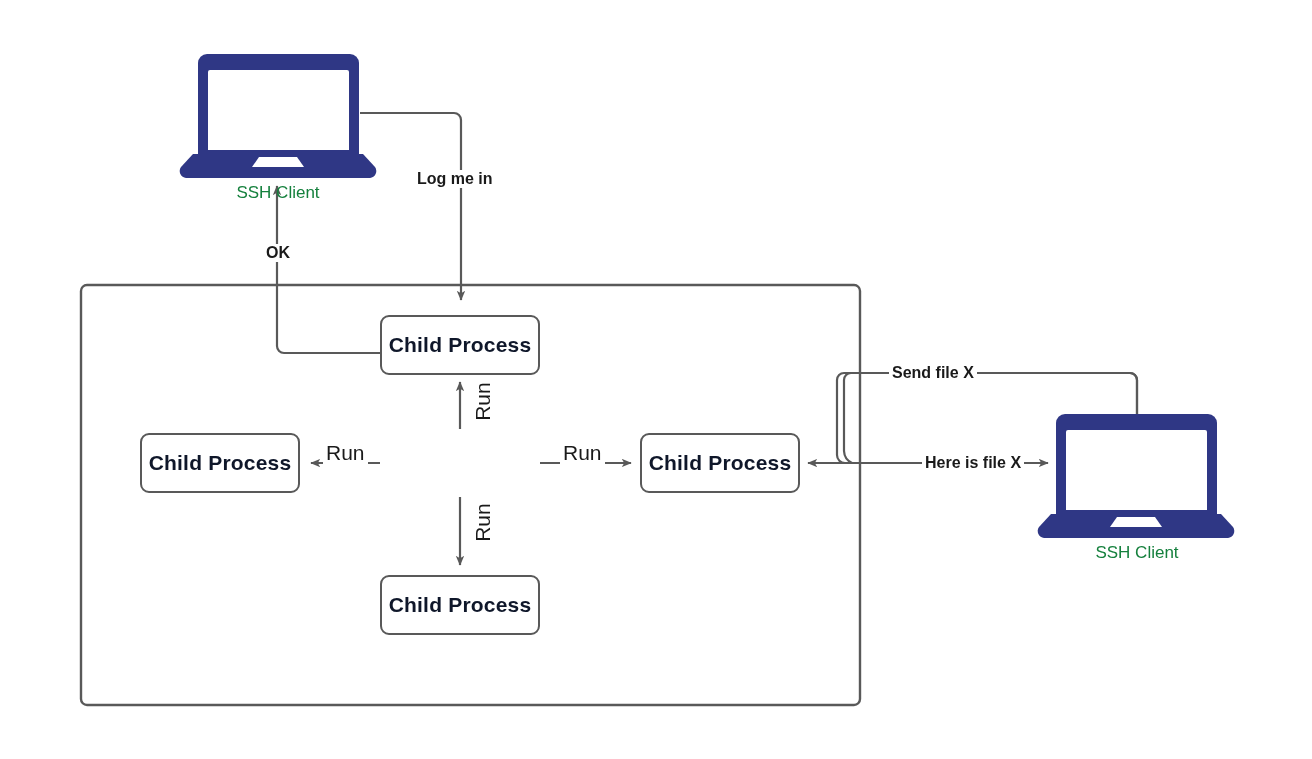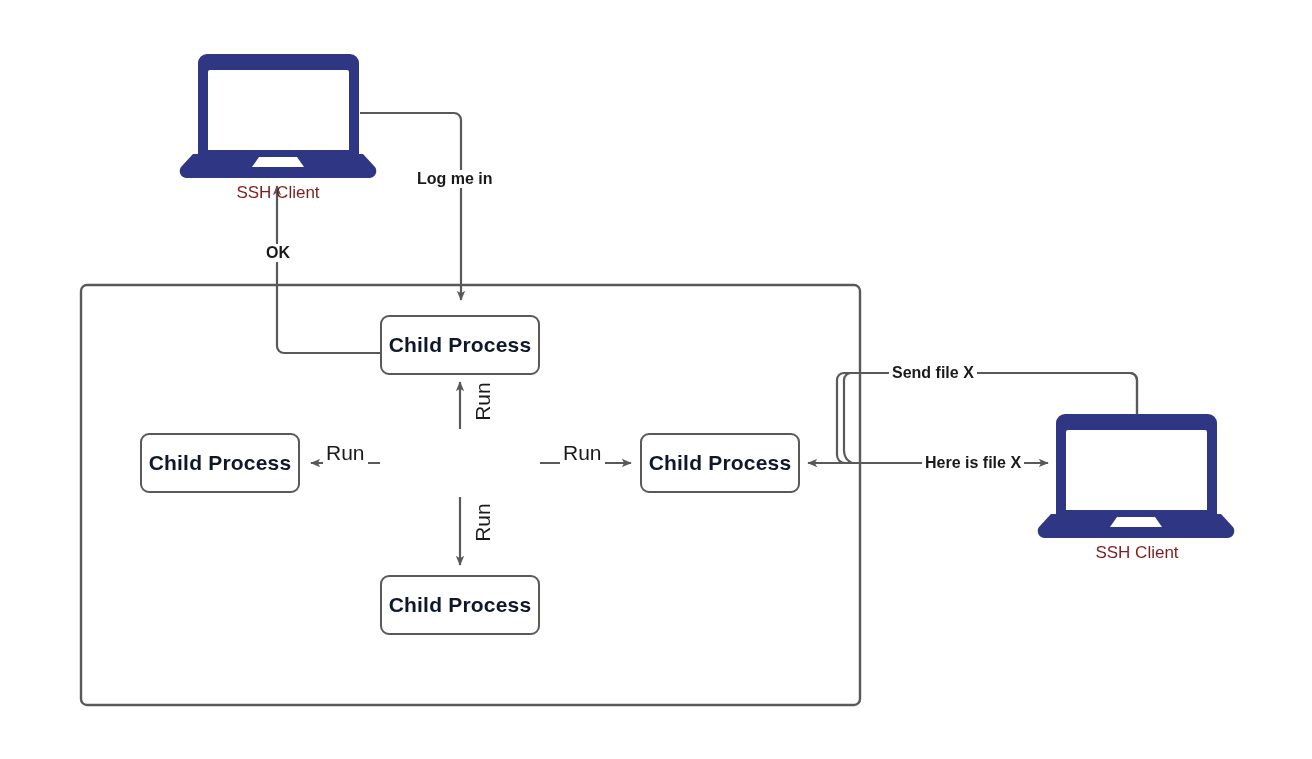--- a/index.html
+++ b/index.html
@@ -58,21 +58,21 @@
     font-size: 21px;
   }
   .lbl-rot {
     transform-origin: 50% 50%;
     transform: rotate(-90deg);
   }
   
   .device-caption {
     position: absolute;
     font-size: 17px;
-    color: #7f1d1d;
+    color: #15803d;
     white-space: nowrap;
     text-align: center;
   }
 </style>
 </head>
 <body>
 
 <div id="canvas">
 
   <svg id="svg-layer" viewBox="0 0 1312 759">

